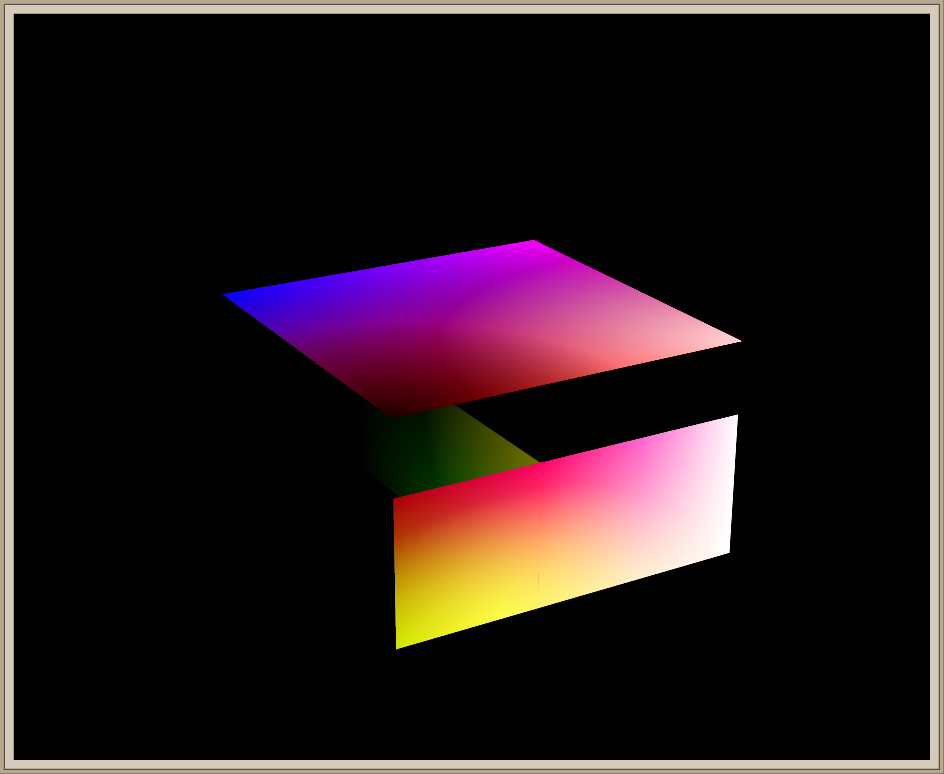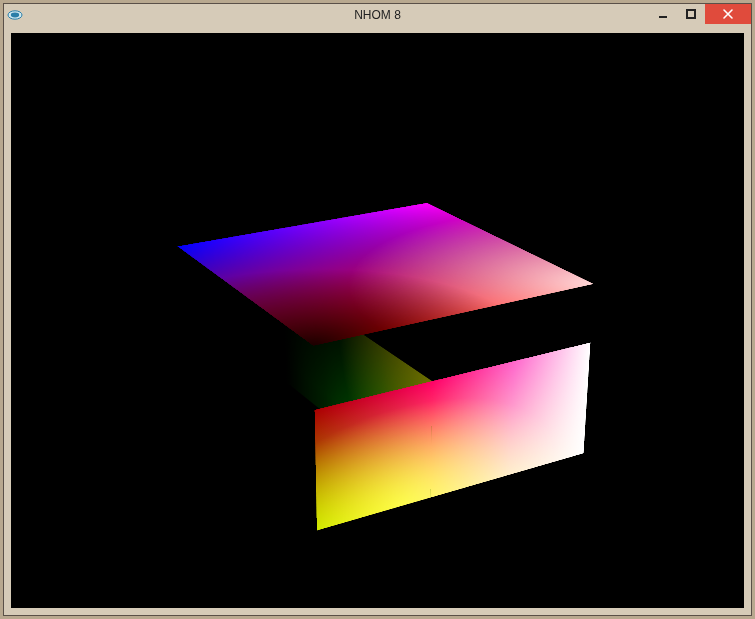--- a/index.html
+++ b/index.html
@@ -127,46 +127,20 @@
     .left-face .g2{position:absolute;inset:0;background:linear-gradient(to left,rgba(0,0,0,0.85),rgba(0,0,0,0) 80%);} 
     .left-face .g3{position:absolute;inset:0;background:radial-gradient(circle at 100% 100%, rgba(255,255,0,0.7), rgba(0,0,0,0) 55%);mix-blend-mode:screen;}
     .left-face { filter: brightness(0.6); }
 
     .f { transform-style: preserve-3d; }
   </style>
 </head>
 <body>
 
 <div class="window">
-  <div class="titlebar">
-    <span class="app-icon">
-      <svg viewBox="0 0 16 16">
-        <ellipse cx="8" cy="8" rx="7" ry="4.2" fill="#cfe8ef" stroke="#2a7ea8" stroke-width="1"></ellipse>
-        <ellipse cx="8" cy="8" rx="4.2" ry="2.4" fill="#2a7ea8"></ellipse>
-      </svg>
-    </span>
-    <div class="title-text">NHOM 8</div>
-    <div class="win-controls">
-      <div class="win-btn" title="Minimize">
-        <svg width="10" height="10" viewBox="0 0 10 10">
-            <rect x="1" y="7" width="8" height="2" fill="#222"></rect>
-          </svg>
-      </div>
-      <div class="win-btn" title="Maximize">
-        <svg width="10" height="10" viewBox="0 0 10 10">
-            <rect x="1" y="1" width="8" height="8" fill="none" stroke="#222" stroke-width="2"></rect>
-          </svg>
-      </div>
-      <div class="win-btn close" title="Close">
-        <svg width="12" height="12" viewBox="0 0 12 12">
-            <path d="M2 2 L10 10 M10 2 L2 10" stroke="#fff" stroke-width="1.6" stroke-linecap="round"></path>
-          </svg>
-      </div>
-    </div>
-  </div>
 
   <div class="client">
     <div class="cube">
       <div class="f left-face">
         <div class="g1"></div>
           <div class="g2"></div>
           <div class="g3"></div>
       </div>
       <div class="f front-face">
         <div class="g1"></div>

